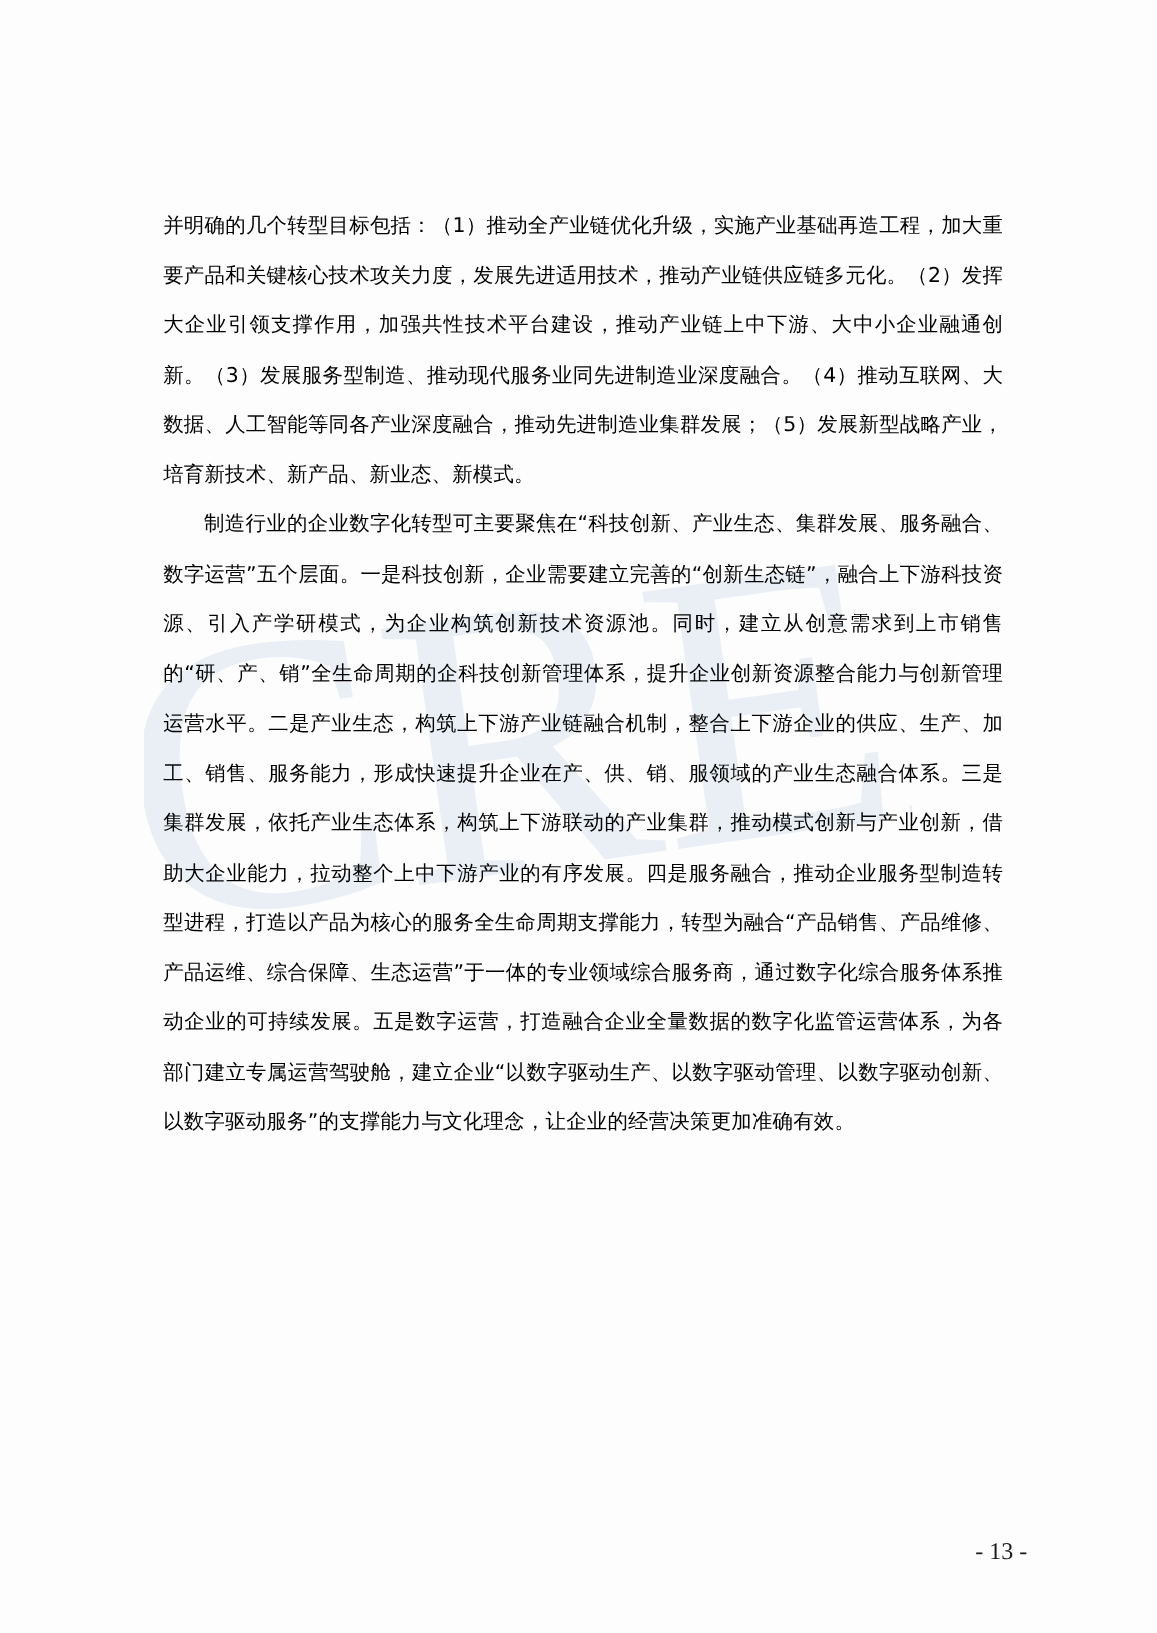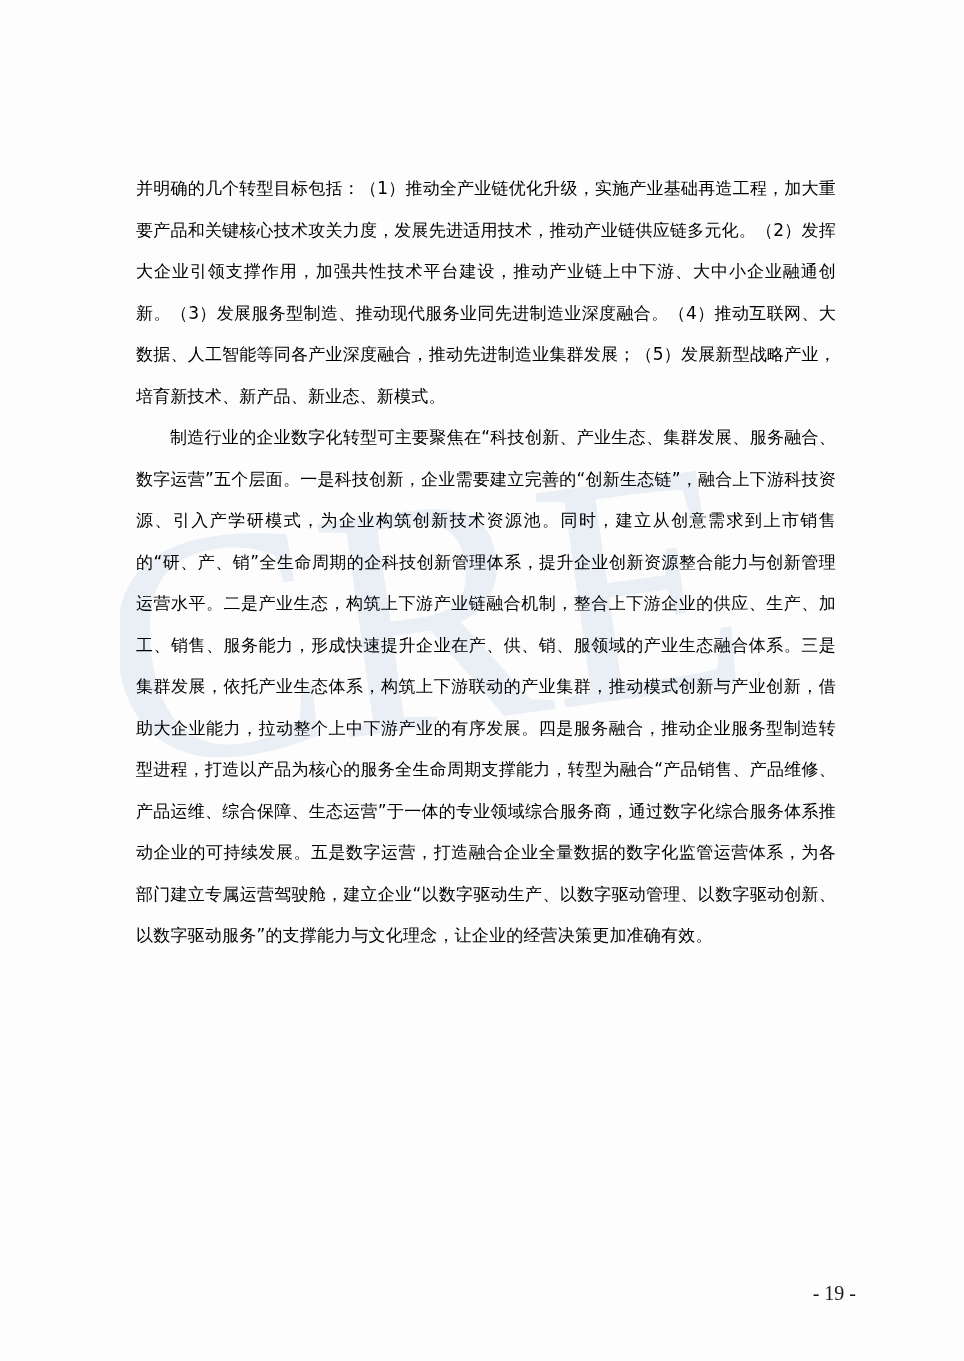--- a/index.html
+++ b/index.html
@@ -113,15 +113,15 @@
     <svg width="640" height="420" viewBox="0 0 640 420">
       <text x="0" y="330" font-family="Liberation Serif, serif" font-size="330" fill="#e9eff5" transform="rotate(-8 0 330)">CREAT</text>
     </svg>
   </div>
 
   <div class="content">
     <p class="para">并明确的几个转型目标包括：（1）推动全产业链优化升级，实施产业基础再造工程，加大重要产品和关键核心技术攻关力度，发展先进适用技术，推动产业链供应链多元化。（2）发挥大企业引领支撑作用，加强共性技术平台建设，推动产业链上中下游、大中小企业融通创新。（3）发展服务型制造、推动现代服务业同先进制造业深度融合。（4）推动互联网、大数据、人工智能等同各产业深度融合，推动先进制造业集群发展；（5）发展新型战略产业，培育新技术、新产品、新业态、新模式。</p>
     <p class="para indent">制造行业的企业数字化转型可主要聚焦在“科技创新、产业生态、集群发展、服务融合、数字运营”五个层面。一是科技创新，企业需要建立完善的“创新生态链”，融合上下游科技资源、引入产学研模式，为企业构筑创新技术资源池。同时，建立从创意需求到上市销售的“研、产、销”全生命周期的企科技创新管理体系，提升企业创新资源整合能力与创新管理运营水平。二是产业生态，构筑上下游产业链融合机制，整合上下游企业的供应、生产、加工、销售、服务能力，形成快速提升企业在产、供、销、服领域的产业生态融合体系。三是集群发展，依托产业生态体系，构筑上下游联动的产业集群，推动模式创新与产业创新，借助大企业能力，拉动整个上中下游产业的有序发展。四是服务融合，推动企业服务型制造转型进程，打造以产品为核心的服务全生命周期支撑能力，转型为融合“产品销售、产品维修、产品运维、综合保障、生态运营”于一体的专业领域综合服务商，通过数字化综合服务体系推动企业的可持续发展。五是数字运营，打造融合企业全量数据的数字化监管运营体系，为各部门建立专属运营驾驶舱，建立企业“以数字驱动生产、以数字驱动管理、以数字驱动创新、以数字驱动服务”的支撑能力与文化理念，让企业的经营决策更加准确有效。</p>
   </div>
 
-  <div class="footer">- 19 -</div>
+  <div class="footer">- 13 -</div>
 
 </div>
 
 </body></html>

